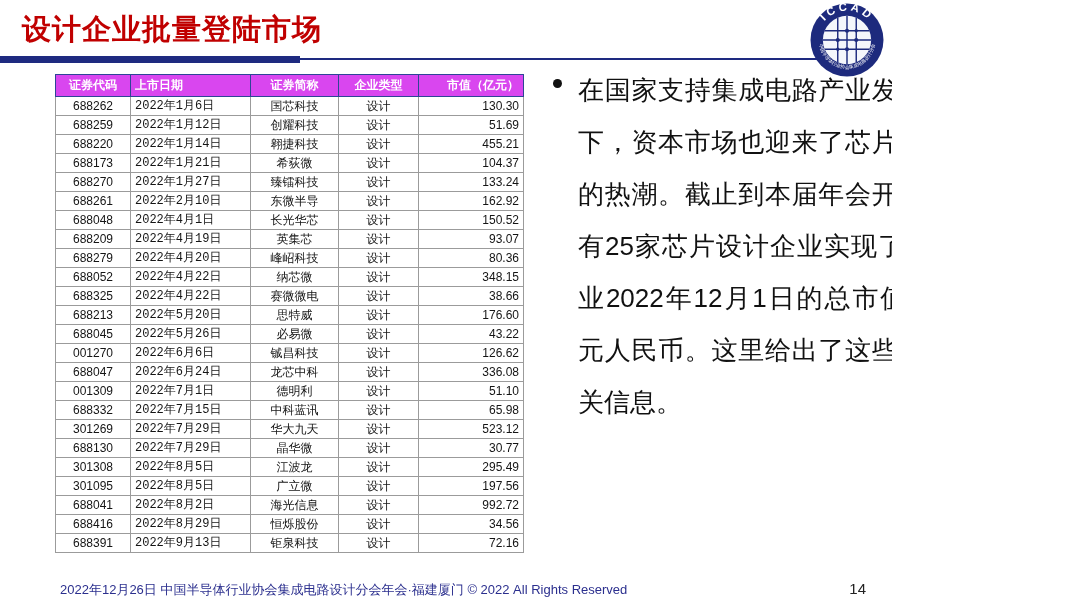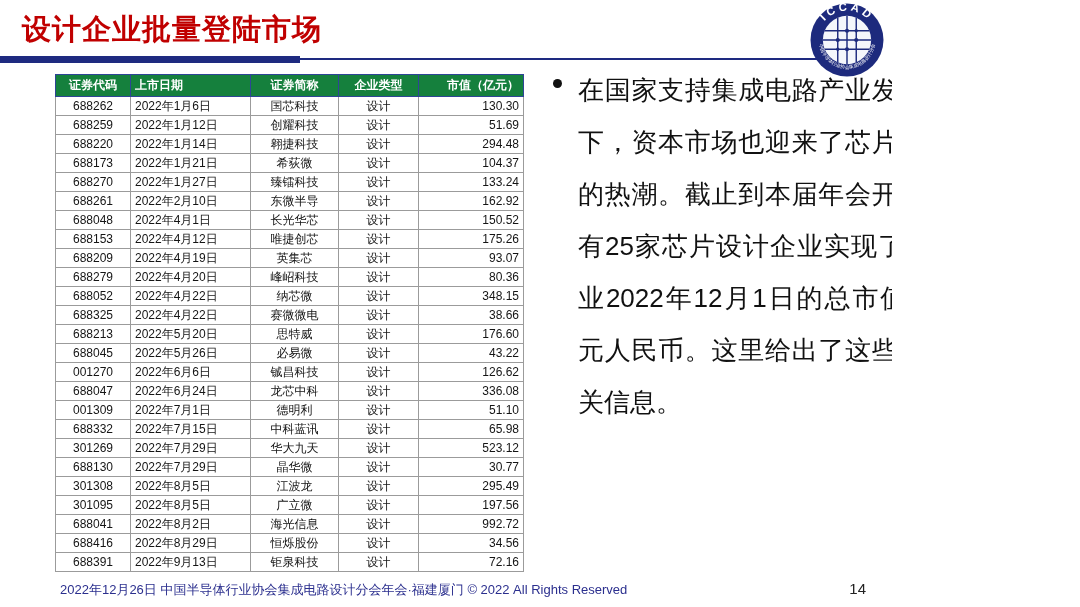--- a/index.html
+++ b/index.html
@@ -13,31 +13,31 @@
     font-size:29px;font-weight:bold;color:#c00000;letter-spacing:1px;white-space:nowrap;
   }
   .rule-thick{position:absolute;left:0;top:56px;width:300px;height:7px;background:#1e2a80;}
   .rule-thin{position:absolute;left:300px;top:58px;width:540px;height:2px;background:#1e2a80;}
   
   .logo{position:absolute;right:8px;top:3px;width:74px;height:74px;}
   
   .table-wrap{position:absolute;left:55px;top:74px;width:468px;}
   table.ipo{border-collapse:collapse;width:100%;table-layout:fixed;}
   table.ipo th{
-    background:#15803d;color:#ffffff;font-weight:bold;font-size:12px;
+    background:#d946ef;color:#ffffff;font-weight:bold;font-size:12px;
     height:21px;padding:0 4px;border:1px solid #2e4596;border-left:1px solid #5a74c0;
     white-space:nowrap;overflow:hidden;
   }
   table.ipo th:first-child{border-left:1px solid #2e4596;}
   table.ipo td{
     background:#ffffff;color:#141414;font-size:12px;line-height:18px;height:18px;
     padding:0 4px;border:1px solid #9b9b9b;white-space:nowrap;overflow:hidden;
   }
   .c0{text-align:center;}
-  .c1{text-align:left;}
+  .c1{text-align:left;font-family:Liberation Mono, monospace;}
   td.c1{padding-left:22px;}
   .c2{text-align:center;}
   .c3{text-align:center;}
   .c4{text-align:right;}
   td.c4{padding-right:8px;}
   
   .bullets{position:absolute;left:546px;top:64px;width:512px;margin:0;padding:0;list-style:none;}
   .bullets li{
     position:relative;padding-left:32px;margin:0 0 46px 0;
     font-size:26px;line-height:52px;color:#111111;text-align:justify;
@@ -128,21 +128,21 @@
             <td class="c1">2022年1月12日</td>
             <td class="c2">创耀科技</td>
             <td class="c3">设计</td>
             <td class="c4">51.69</td>
           </tr>
           <tr>
             <td class="c0">688220</td>
             <td class="c1">2022年1月14日</td>
             <td class="c2">翱捷科技</td>
             <td class="c3">设计</td>
-            <td class="c4">294.48</td>
+            <td class="c4">455.21</td>
           </tr>
           <tr>
             <td class="c0">688173</td>
             <td class="c1">2022年1月21日</td>
             <td class="c2">希荻微</td>
             <td class="c3">设计</td>
             <td class="c4">104.37</td>
           </tr>
           <tr>
             <td class="c0">688270</td>
@@ -159,27 +159,20 @@
             <td class="c4">162.92</td>
           </tr>
           <tr>
             <td class="c0">688048</td>
             <td class="c1">2022年4月1日</td>
             <td class="c2">长光华芯</td>
             <td class="c3">设计</td>
             <td class="c4">150.52</td>
           </tr>
           <tr>
-            <td class="c0">688153</td>
-            <td class="c1">2022年4月12日</td>
-            <td class="c2">唯捷创芯</td>
-            <td class="c3">设计</td>
-            <td class="c4">175.26</td>
-          </tr>
-          <tr>
             <td class="c0">688209</td>
             <td class="c1">2022年4月19日</td>
             <td class="c2">英集芯</td>
             <td class="c3">设计</td>
             <td class="c4">93.07</td>
           </tr>
           <tr>
             <td class="c0">688279</td>
             <td class="c1">2022年4月20日</td>
             <td class="c2">峰岹科技</td>

